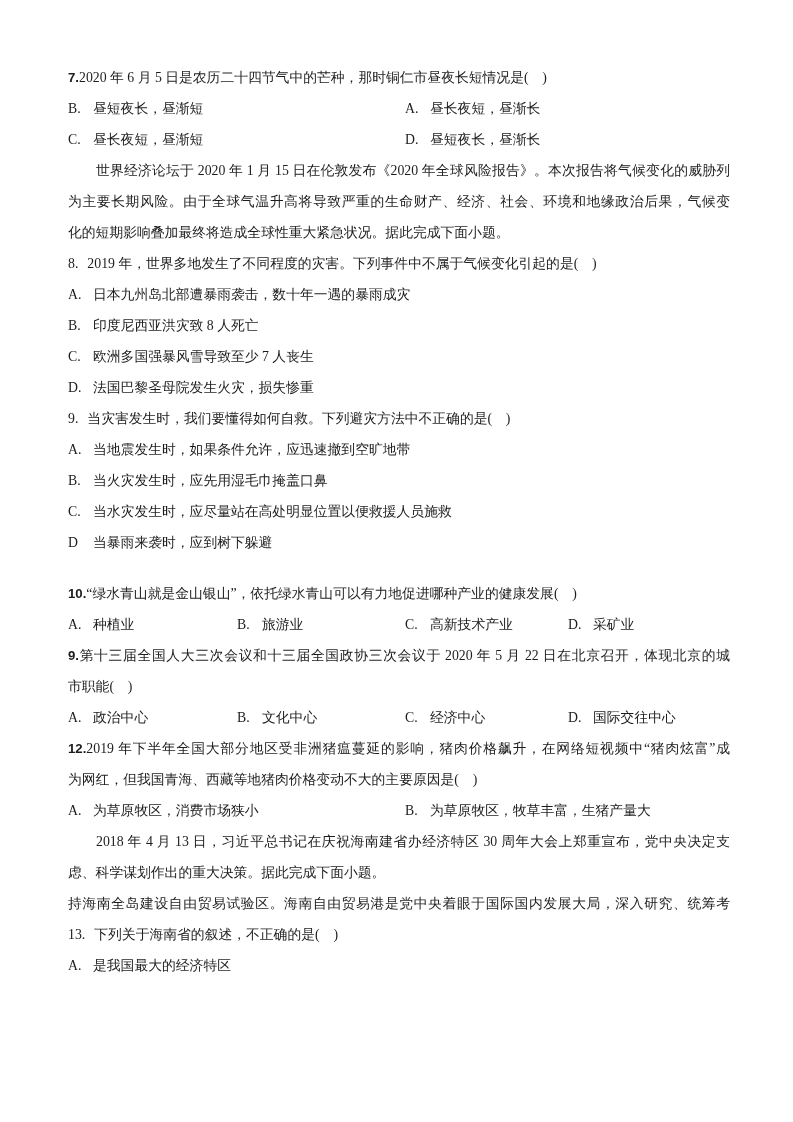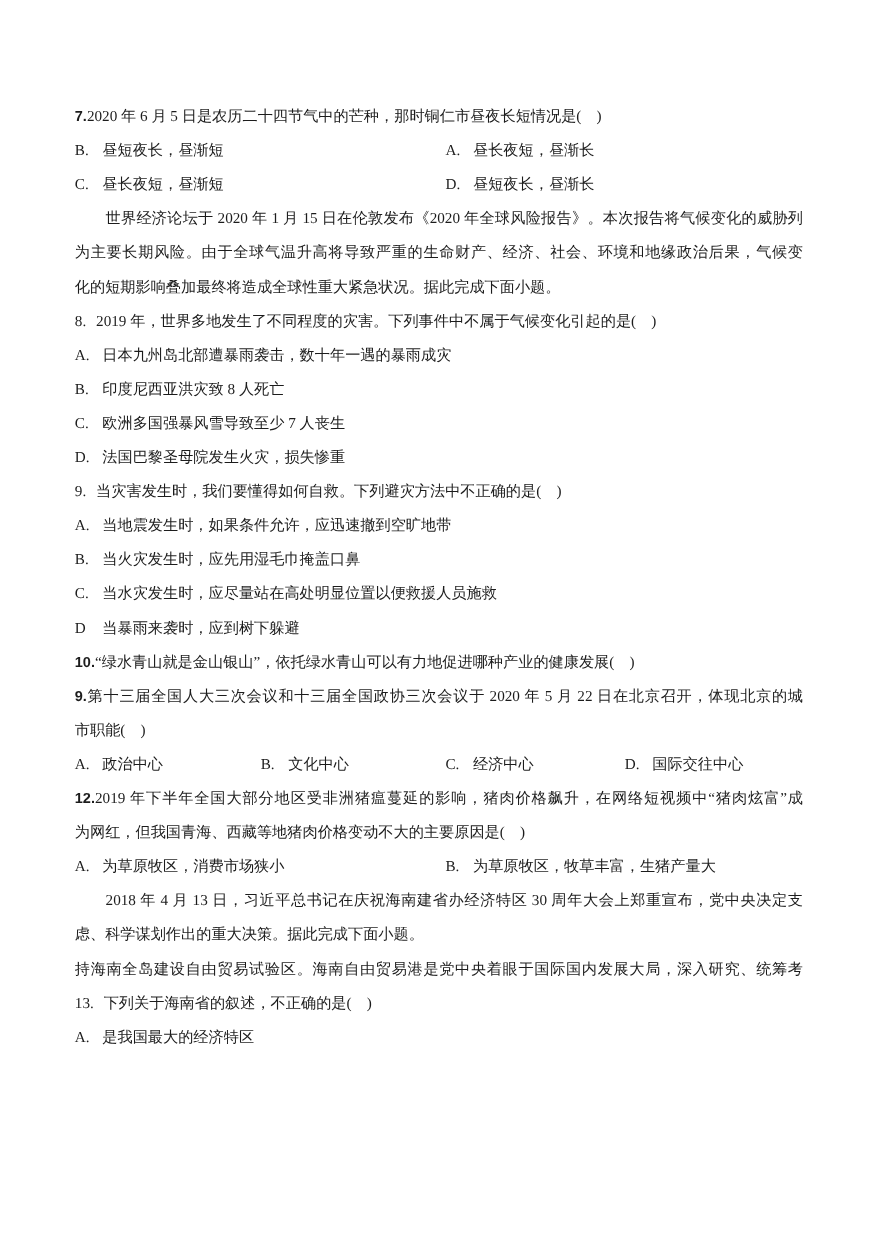--- a/index.html
+++ b/index.html
@@ -4,25 +4,25 @@
 <style>
   html, body { margin: 0; padding: 0; }
   body {
     width: 793px; height: 1122px;
     background: #ffffff;
     color: #1c1c1c;
     font-family: "Liberation Serif", "DejaVu Serif", serif;
     font-size: 13.8px;
     overflow: hidden;
   }
-  .page { padding: 90px 63px 0 68px; width: 662px; }
+  .page { padding: 62px 63px 0 68px; width: 662px; }
   .line { line-height: 31px; min-height: 31px; }
   .fill { text-align: justify; text-align-last: justify; }
   .indent { text-indent: 28px; }
-  .gap-top { }
+  .gap-top { margin-top: 20px; }
   .qnum-bold {
     font-weight: 700;
     font-family: "Liberation Sans", "DejaVu Sans", sans-serif;
     font-size: 13.2px;
   }
   .qnum-gap { margin-right: 9px; }
   .opt-row2 { display: grid; grid-template-columns: 337px 1fr; }
   .opt-row4 { display: grid; grid-template-columns: 169px 168px 163px 1fr; }
   .opt-label { display: inline-block; min-width: 25px; }
 </style>
@@ -51,20 +51,26 @@
   <div class="line"><span class="opt-label">C.</span><span>欧洲多国强暴风雪导致至少 7 人丧生</span></div>
   <div class="line"><span class="opt-label">D.</span><span>法国巴黎圣母院发生火灾，损失惨重</span></div>
 
   <div class="line"><span class="qnum-gap">9.</span><span>当灾害发生时，我们要懂得如何自救。下列避灾方法中不正确的是(　)</span></div>
   <div class="line"><span class="opt-label">A.</span><span>当地震发生时，如果条件允许，应迅速撤到空旷地带</span></div>
   <div class="line"><span class="opt-label">B.</span><span>当火灾发生时，应先用湿毛巾掩盖口鼻</span></div>
   <div class="line"><span class="opt-label">C.</span><span>当水灾发生时，应尽量站在高处明显位置以便救援人员施救</span></div>
   <div class="line"><span class="opt-label">D</span><span>当暴雨来袭时，应到树下躲避</span></div>
 
   <div class="line gap-top"><span class="qnum-bold">10.</span><span>“绿水青山就是金山银山”，依托绿水青山可以有力地促进哪种产业的健康发展(　)</span></div>
+  <div class="line opt-row4">
+    <div><span class="opt-label">A.</span><span>种植业</span></div>
+    <div><span class="opt-label">B.</span><span>旅游业</span></div>
+    <div><span class="opt-label">C.</span><span>高新技术产业</span></div>
+    <div><span class="opt-label">D.</span><span>采矿业</span></div>
+  </div>
 
   <div class="line fill"><span class="qnum-bold">9.</span><span>第十三届全国人大三次会议和十三届全国政协三次会议于 2020 年 5 月 22 日在北京召开，体现北京的城</span></div>
   <div class="line">市职能(　)</div>
   <div class="line opt-row4">
     <div><span class="opt-label">A.</span><span>政治中心</span></div>
     <div><span class="opt-label">B.</span><span>文化中心</span></div>
     <div><span class="opt-label">C.</span><span>经济中心</span></div>
     <div><span class="opt-label">D.</span><span>国际交往中心</span></div>
   </div>
 

